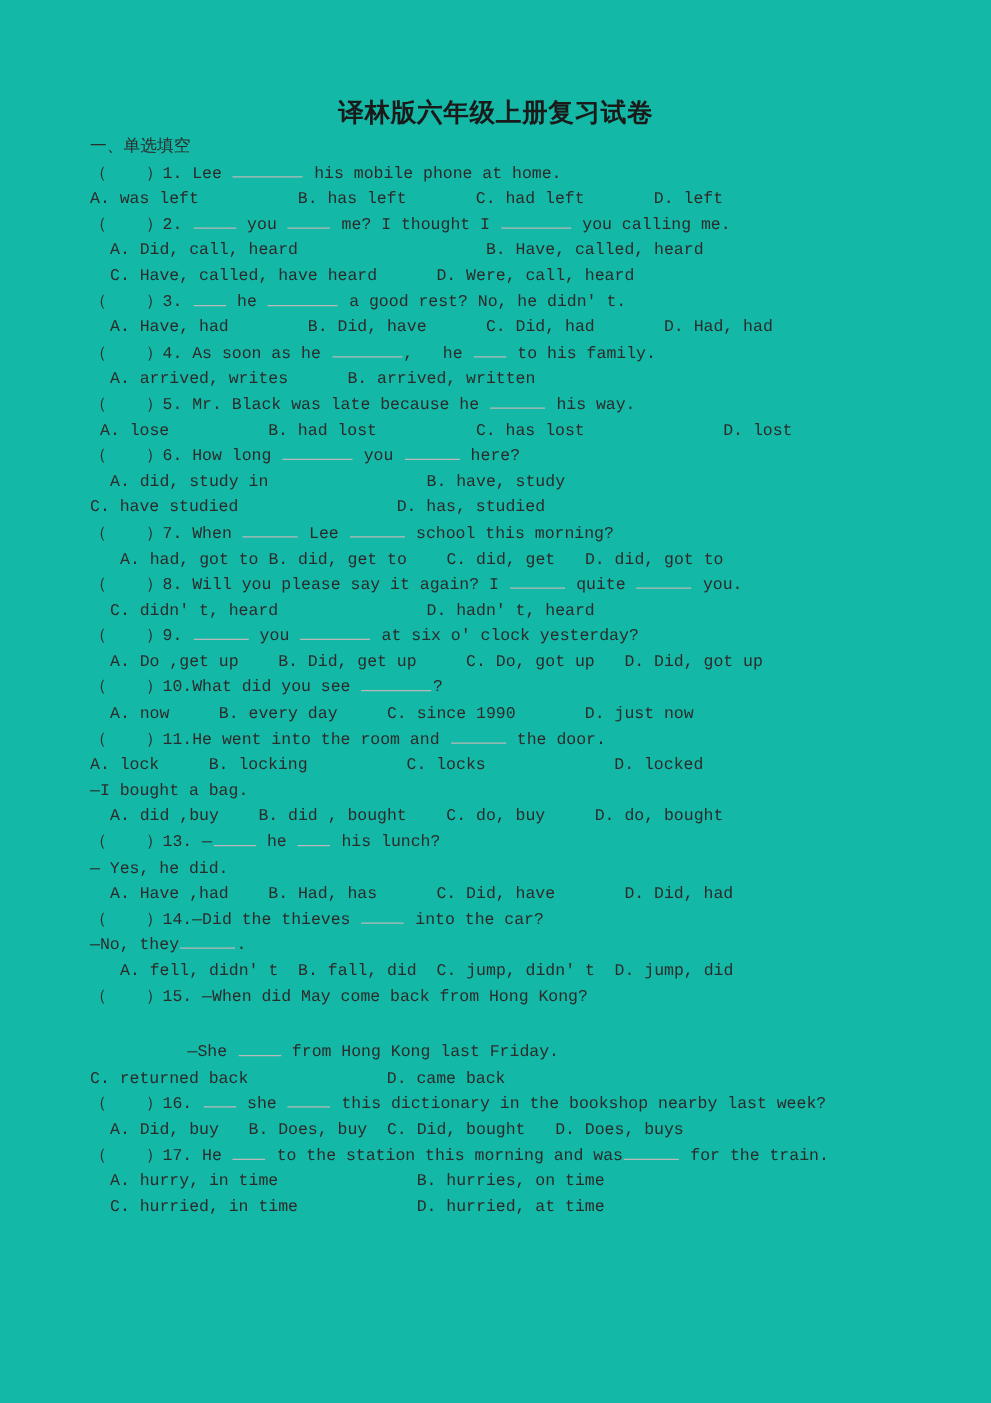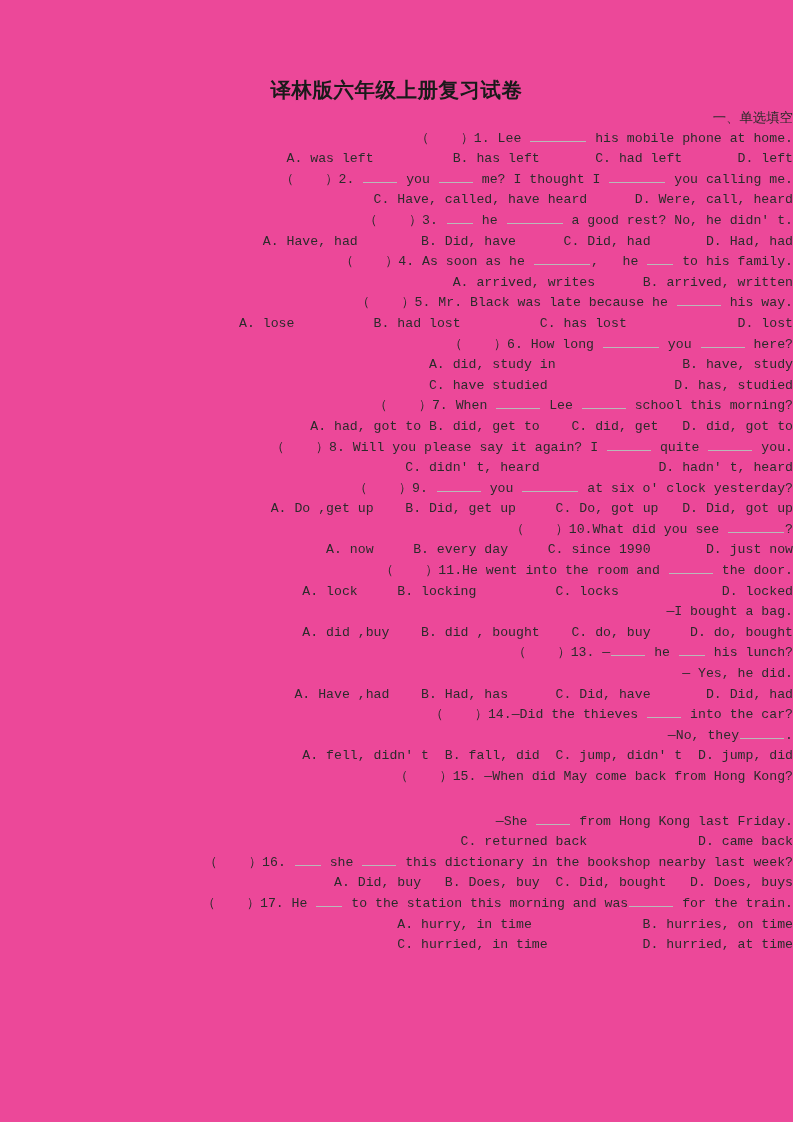--- a/index.html
+++ b/index.html
@@ -12,21 +12,21 @@
     width: 793px;
     height: 1122px;
     font-family: "Liberation Serif", "DejaVu Serif", serif;
     color: #231f20;
     overflow: hidden;
   }
   #page {
     position: relative;
     width: 793px;
     height: 1122px;
-    background: #ec4899;
+    background: #14b8a6;
     box-sizing: border-box;
     padding: 16px;
   }
   .doc-title {
     position: absolute;
     top: 76px;
     left: 0;
     width: 793px;
     text-align: center;
     font-family: "DejaVu Sans", "Liberation Sans", sans-serif;
@@ -46,21 +46,20 @@
     height: 20.6px;
     line-height: 20.6px;
     font-family: "Liberation Mono", "DejaVu Sans Mono", monospace;
     font-size: 13.2px;
     color: #2b2b2b;
     white-space: pre;
     letter-spacing: 0px;
     padding-left: 72px;
     box-sizing: border-box;
     overflow: visible;
-    text-align: right;
   }
   .line.cn {
     font-family: "DejaVu Sans", "Liberation Sans", sans-serif;
     font-size: 13.4px;
   }
   
   .ind-0 { padding-left: 72px; }
   .ind-1 { padding-left: 80px; }
   .ind-2 { padding-left: 88px; }
   .ind-3 { padding-left: 96px; }
@@ -83,20 +82,21 @@
 
 <div id="page">
 
   <div class="doc-title">译林版六年级上册复习试卷</div>
 
   <div id="body-block">
       <div class="line ind-0 cn">一、单选填空</div>
       <div class="line ind-0">（    ）1. Lee <span class="blank b-l"></span> his mobile phone at home.</div>
       <div class="line ind-0">A. was left          B. has left       C. had left       D. left</div>
       <div class="line ind-0">（    ）2. <span class="blank b-s"></span> you <span class="blank b-s"></span> me? I thought I <span class="blank b-l"></span> you calling me.</div>
+      <div class="line ind-2">A. Did, call, heard                   B. Have, called, heard</div>
       <div class="line ind-2">C. Have, called, have heard      D. Were, call, heard</div>
       <div class="line ind-0">（    ）3. <span class="blank b-xs"></span> he <span class="blank b-l"></span> a good rest? No, he didn' t.</div>
       <div class="line ind-2">A. Have, had        B. Did, have      C. Did, had       D. Had, had</div>
       <div class="line ind-0">（    ）4. As soon as he <span class="blank b-l"></span>,   he <span class="blank b-xs"></span> to his family.</div>
       <div class="line ind-2">A. arrived, writes      B. arrived, written</div>
       <div class="line ind-0">（    ）5. Mr. Black was late because he <span class="blank b-m"></span> his way.</div>
       <div class="line ind-1">A. lose          B. had lost          C. has lost              D. lost</div>
       <div class="line ind-0">（    ）6. How long <span class="blank b-l"></span> you <span class="blank b-m"></span> here?</div>
       <div class="line ind-2">A. did, study in                B. have, study</div>
       <div class="line ind-0">C. have studied                D. has, studied</div>

